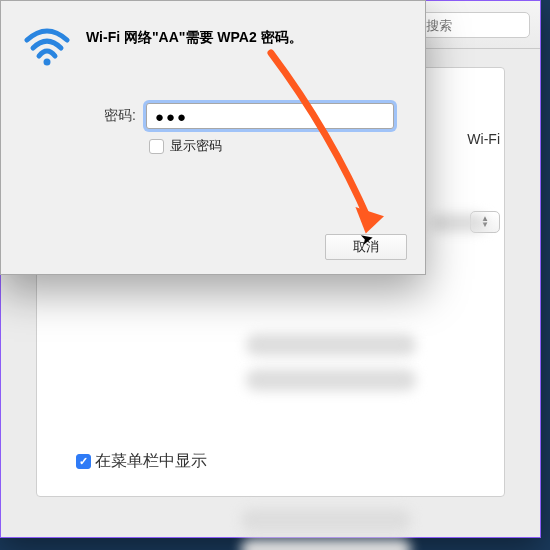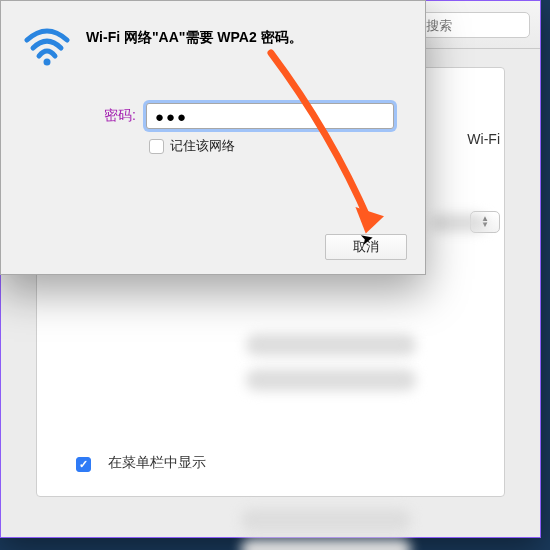--- a/index.html
+++ b/index.html
@@ -62,22 +62,22 @@
     .dropdown {
       position:absolute; right:40px; top:162px;
       width:30px; height:22px;
       background:linear-gradient(#fff,#f3f3f3);
       border:1px solid #c7c7c7; border-radius:5px;
       display:flex; flex-direction:column; align-items:center; justify-content:center;
       font-size:8px; color:#555; gap:0px; line-height:6px;
     }
     .bottom-check {
       position:absolute; left:75px; bottom:65px;
-      display:flex; align-items:flex-end; gap:17px;
-      font-size:14px; color:#333;
+      display:flex; align-items:center; gap:4px;
+      font-size:16px; color:#333;
     }
     .chk {
       width:15px; height:15px; border:1px solid #bbb; border-radius:3px;
       background:#fff; display:inline-flex; align-items:center; justify-content:center;
     }
     .chk.checked { background:#2f7bf6; border-color:#2f7bf6; }
     .chk.checked::after { content:"✓"; color:#fff; font-size:11px; font-weight:bold; }
 
     
     .dialog {
@@ -91,21 +91,21 @@
     .wifi-icon {
       position:absolute; left:22px; top:25px;
       width:48px; height:40px;
     }
     .dlg-msg {
       position:absolute; left:85px; top:28px; right:22px;
       font-size:14px; color:#000; font-weight:bold;
     }
     .form-row { position:absolute; left:85px; display:flex; align-items:center; }
     .pw-row { top:102px; }
-    .label { width:50px; text-align:right; margin-right:10px; font-size:14px; color:#a21caf; }
+    .label { width:50px; text-align:right; margin-right:10px; font-size:14px; color:#404040; }
     .pw-input {
       width:248px; height:26px;
       border:1px solid #a7a7a7; border-radius:3px;
       box-shadow: 0 0 0 3px rgba(94,158,255,0.55);
       padding:0 8px; font-size:15px; letter-spacing:2px;
       background:#fff; outline:none;
     }
     .opt-row { top:136px; left:148px; gap:6px; }
     .opt-row2 { top:158px; left:148px; gap:6px; }
     .opt { display:flex; align-items:center; gap:6px; font-size:13px; color:#222; }
@@ -198,21 +198,21 @@
     <div class="dlg-msg">Wi-Fi 网络"AA"需要 WPA2 密码。</div>
 
     <div class="form-row pw-row">
       <div class="label">密码:</div>
       <input class="pw-input" type="text" value="●●●" style="">
     </div>
 
     <div class="form-row opt-row">
       <div class="opt">
         <span class="chk"></span>
-        <span>记住该网络</span>
+        <span>显示密码</span>
       </div>
     </div>
 
     <div class="dlg-buttons">
       <div class="btn">取消</div>
     </div>
 
     <svg class="arrow" viewBox="0 0 160 210">
       <path d="M 20 10 Q 80 90 118 178" stroke="#ff5a1f" stroke-width="7" fill="none" stroke-linecap="round"></path>
       <polygon points="118,190 100,168 130,168" fill="#ff5a1f" transform="rotate(18 115 180)"></polygon>

